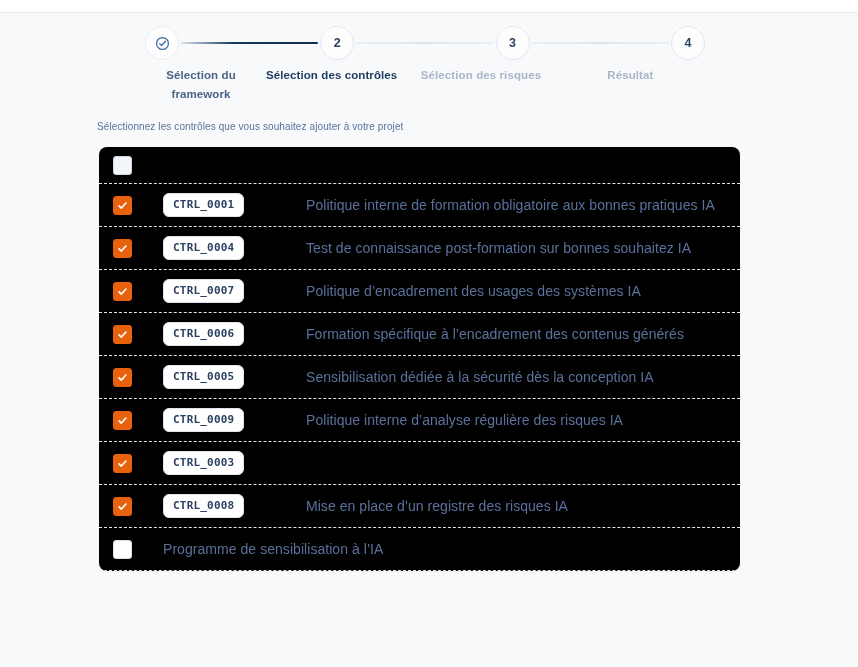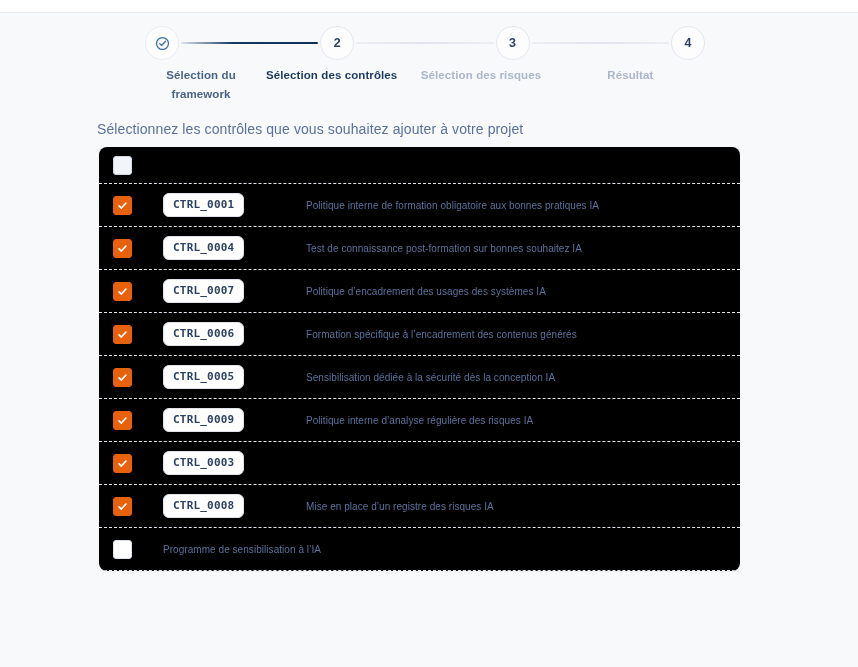--- a/index.html
+++ b/index.html
@@ -105,21 +105,21 @@
   .step-label.l1 { color: #4a6487; max-width: 112px; }
   .step-label.l2 { color: #1c3a5e; }
   .step-label.l3 { color: #aab6c9; }
   .step-label.l4 { color: #aab6c9; }
 
   
   .instruction {
     position: absolute;
     top: 107px;
     left: 97px;
-    font-size: 14px;
+    font-size: 10px;
     color: #5b719b;
     letter-spacing: 0.1px;
   }
 
   
   .table-card {
     position: absolute;
     top: 133px;
     left: 99px;
     width: 641px;
@@ -149,21 +149,21 @@
     align-items: center;
   }
   .cell-code {
     width: 143px;
     flex: 0 0 143px;
     display: flex;
     align-items: center;
   }
   .cell-name {
     flex: 1 1 auto;
-    font-size: 10px;
+    font-size: 14px;
     color: #5b719b;
     letter-spacing: 0.05px;
     white-space: nowrap;
   }
 
   
   .cb {
     width: 19px;
     height: 19px;
     border-radius: 3px;

